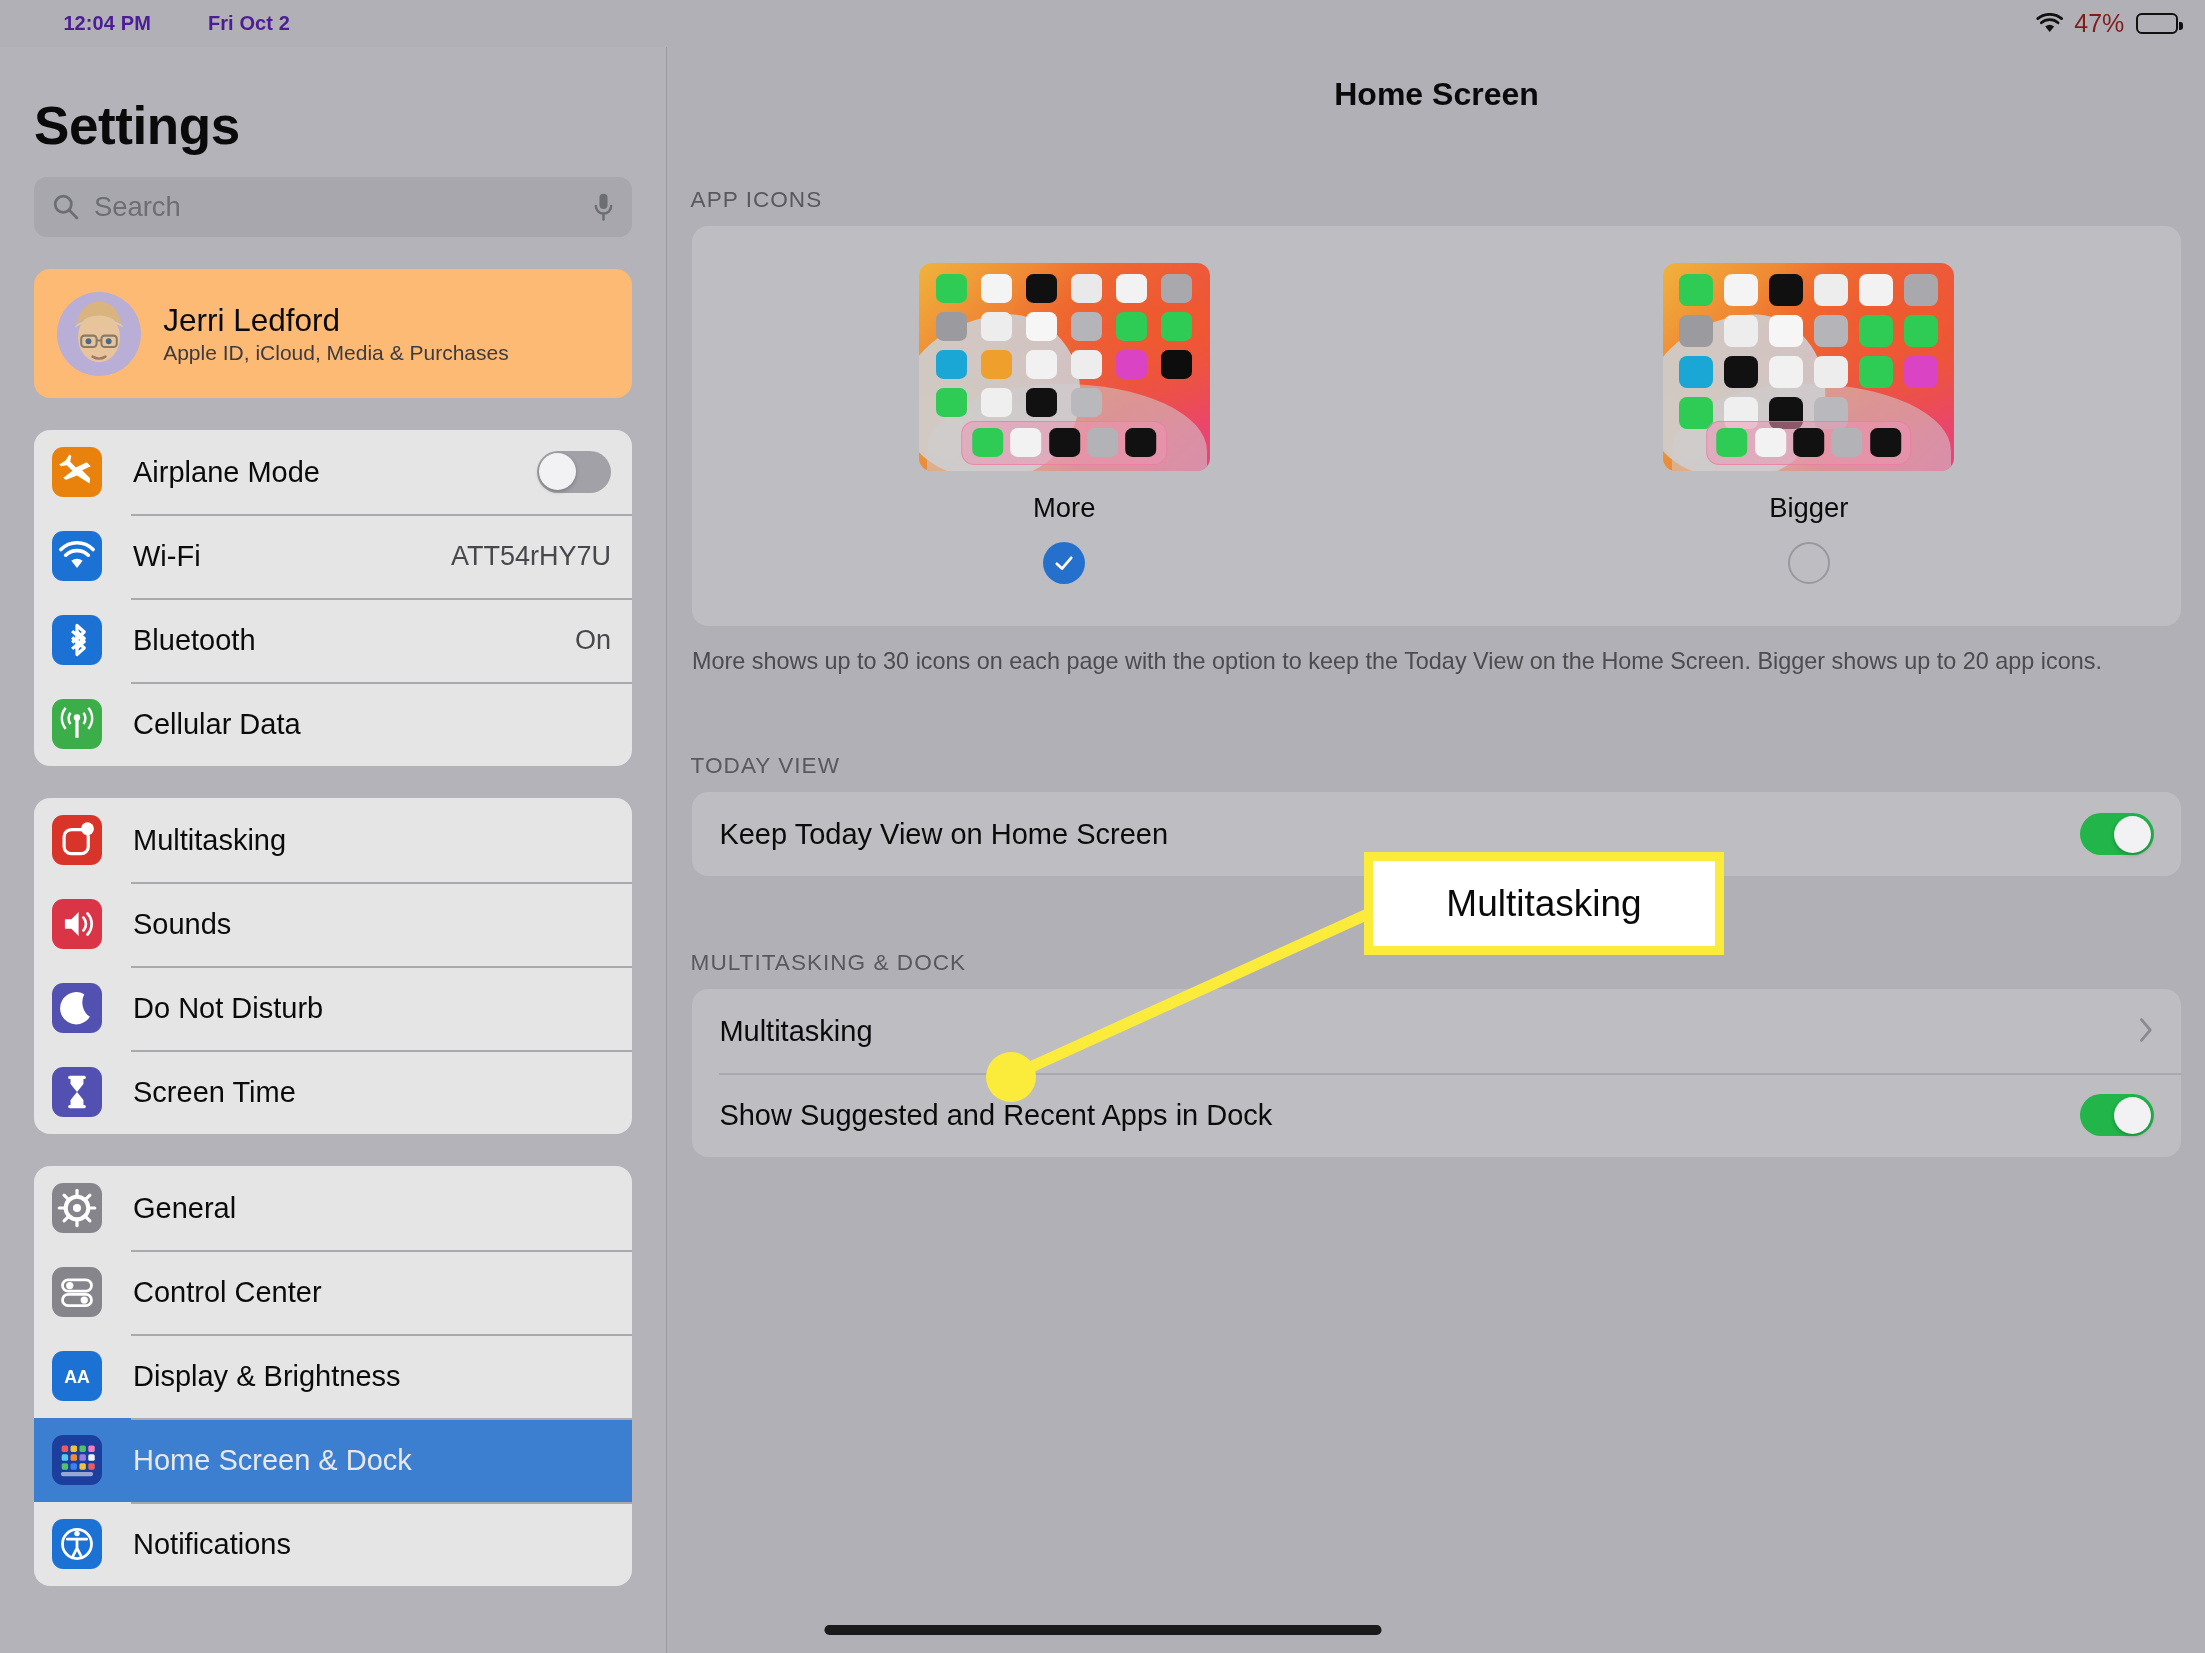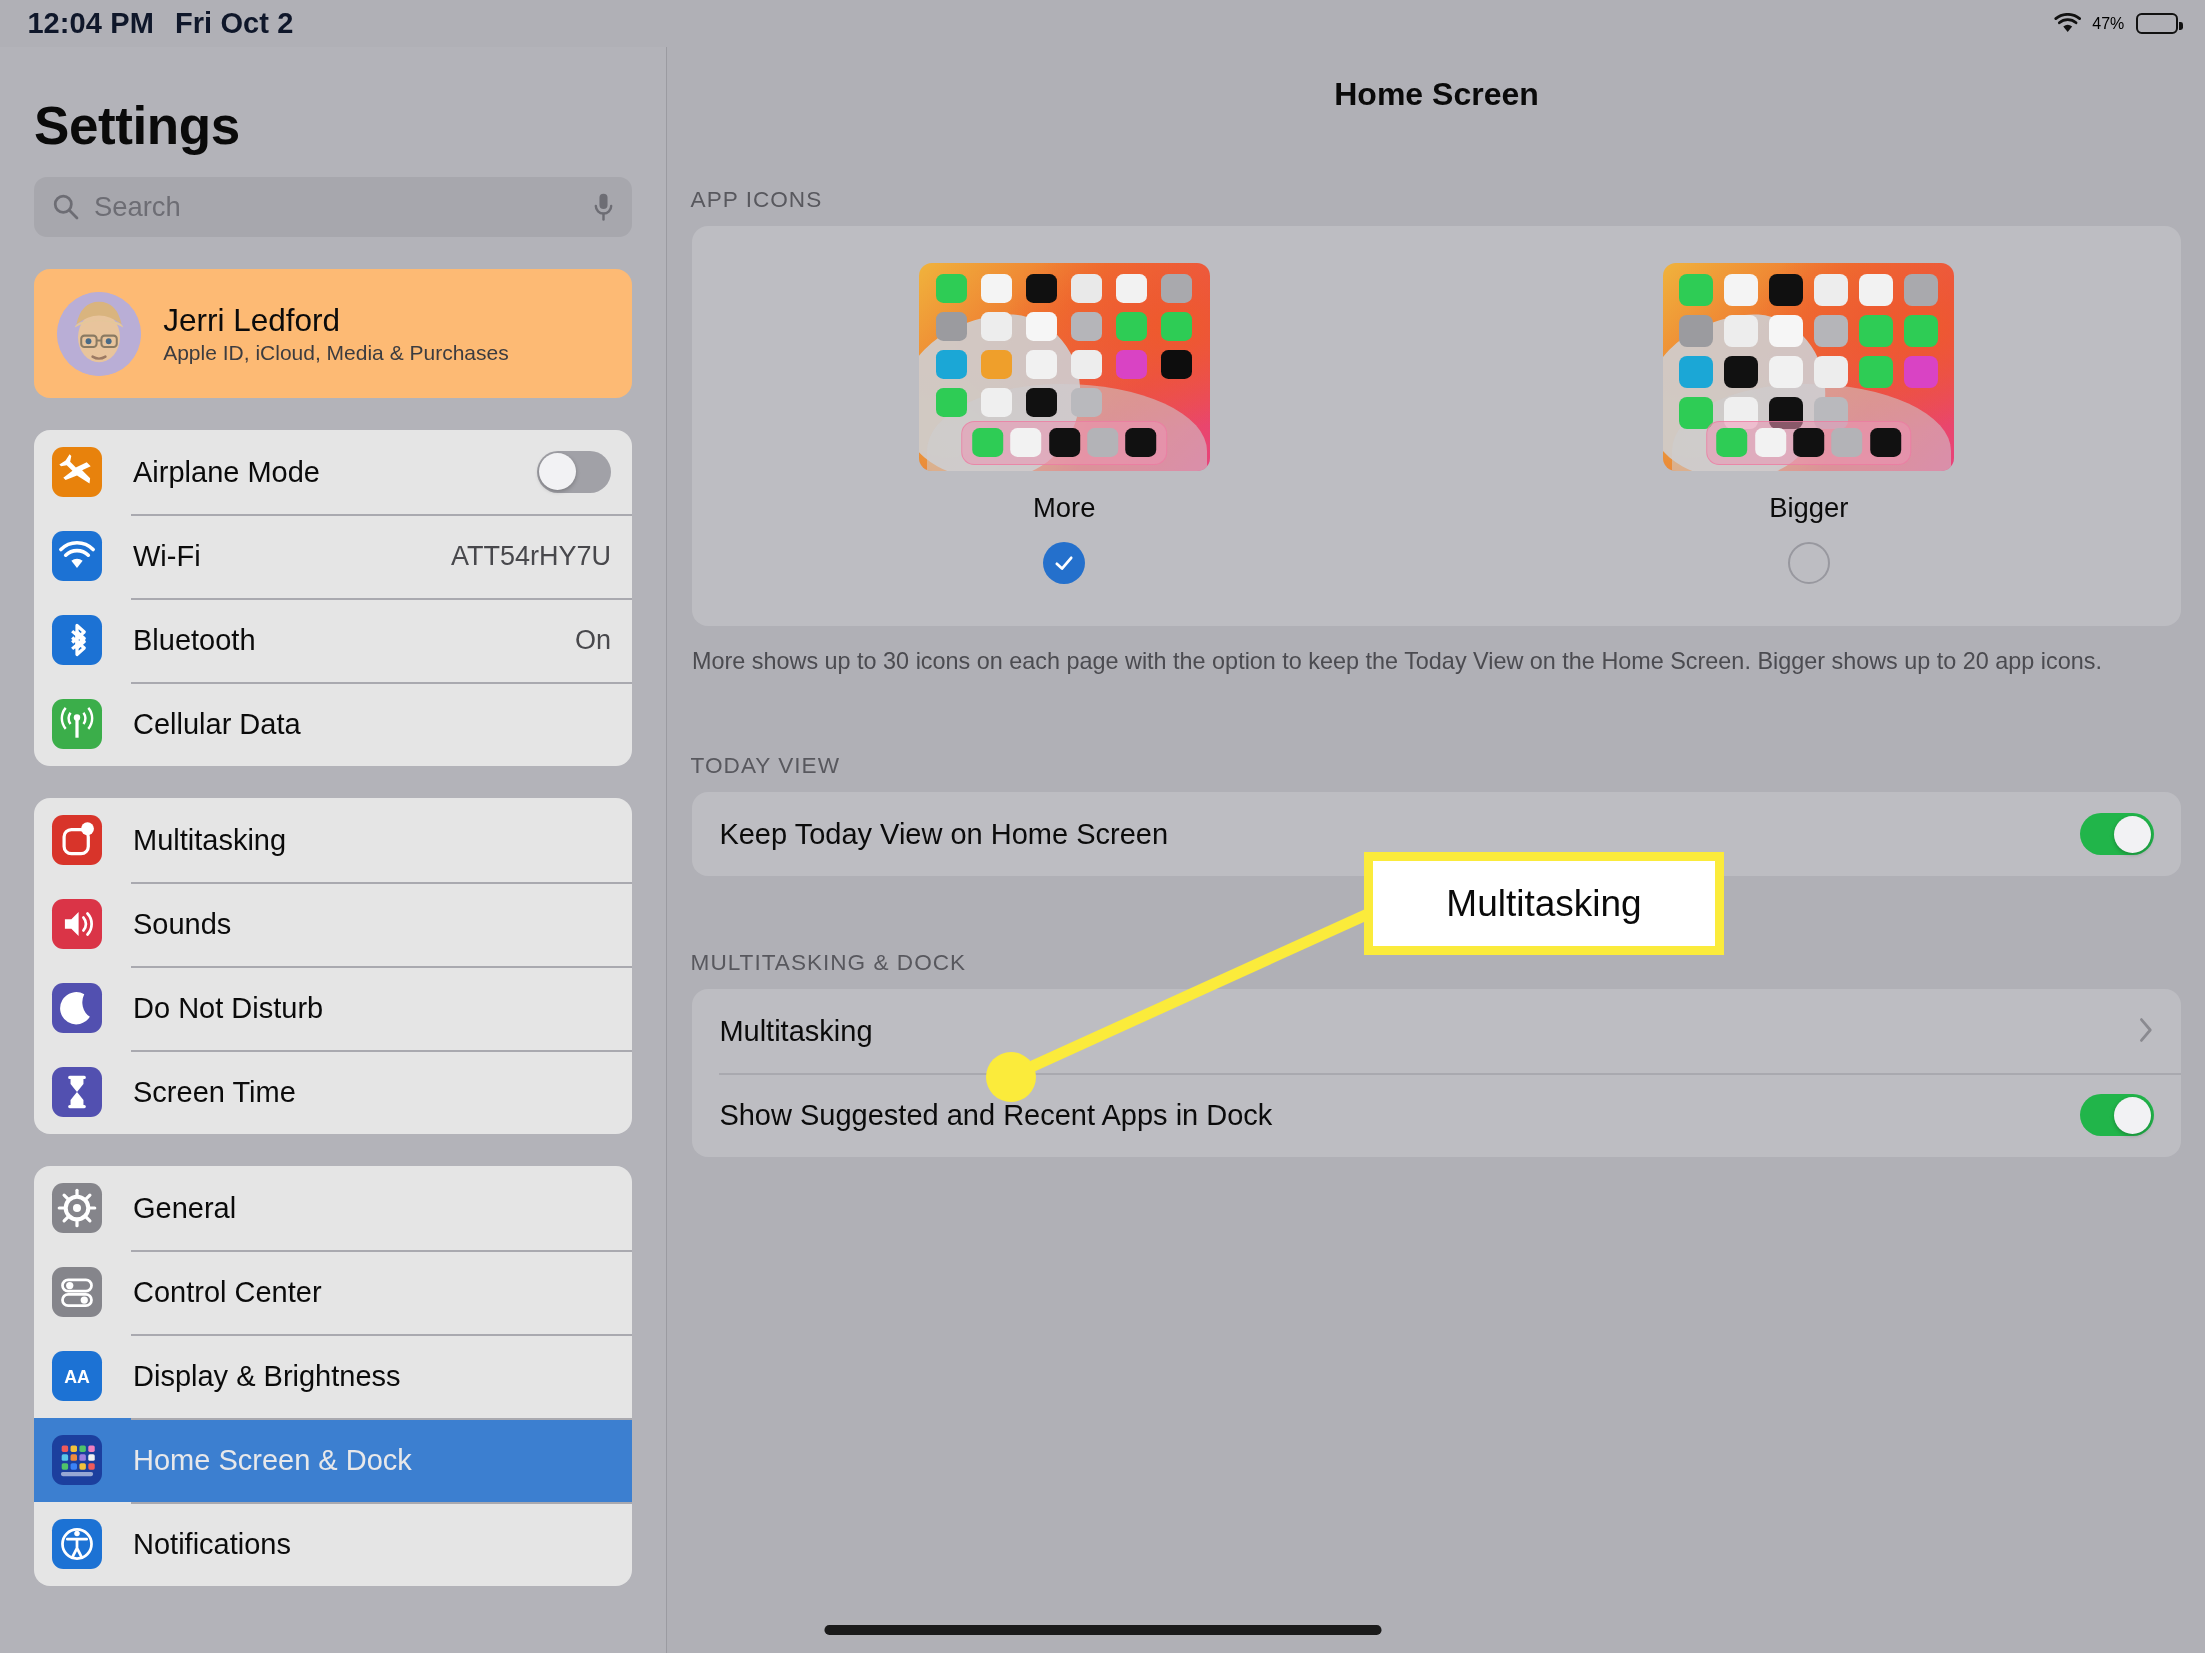--- a/index.html
+++ b/index.html
@@ -11,23 +11,23 @@
   }
   #root { position: relative; width: 2205px; height: 1653px; }
 
   
   .statusbar {
     position: absolute; top: 0; left: 0; width: 2205px; height: 47px;
     display: flex; align-items: center; justify-content: space-between;
     padding: 0 27.4px;
   }
   .sb-left { display: flex; align-items: center; gap: 21px; }
-  .sb-time, .sb-date { font-size: 29px; font-weight: 600; color: #0f172a; letter-spacing: 0.1px; }
+  .sb-time, .sb-date { font-size: 20px; font-weight: 600; color: #4c1d95; letter-spacing: 0.1px; margin-left: 36px; }
   .sb-right { display: flex; align-items: center; gap: 11.3px; }
-  .sb-pct { font-size: 16px; font-weight: 500; color: #000000; }
+  .sb-pct { font-size: 25px; font-weight: 500; color: #7f1d1d; }
   .wifi-ico { width: 27.4px; height: 21px; }
   .batt { position: relative; width: 42px; height: 21px; border: 2.4px solid #111;
           border-radius: 5.7px; padding: 2.4px; }
   .batt-fill { height: 100%; background: #111; border-radius: 1.6px; }
   .batt-tip { position: absolute; right: -7.3px; top: 6.5px; width: 4px; height: 8px;
               background: #111; border-radius: 0 2.4px 2.4px 0; }
 
   
   .sidebar {
     position: absolute; top: 47px; left: 0; width: 667px; height: 1606px;

